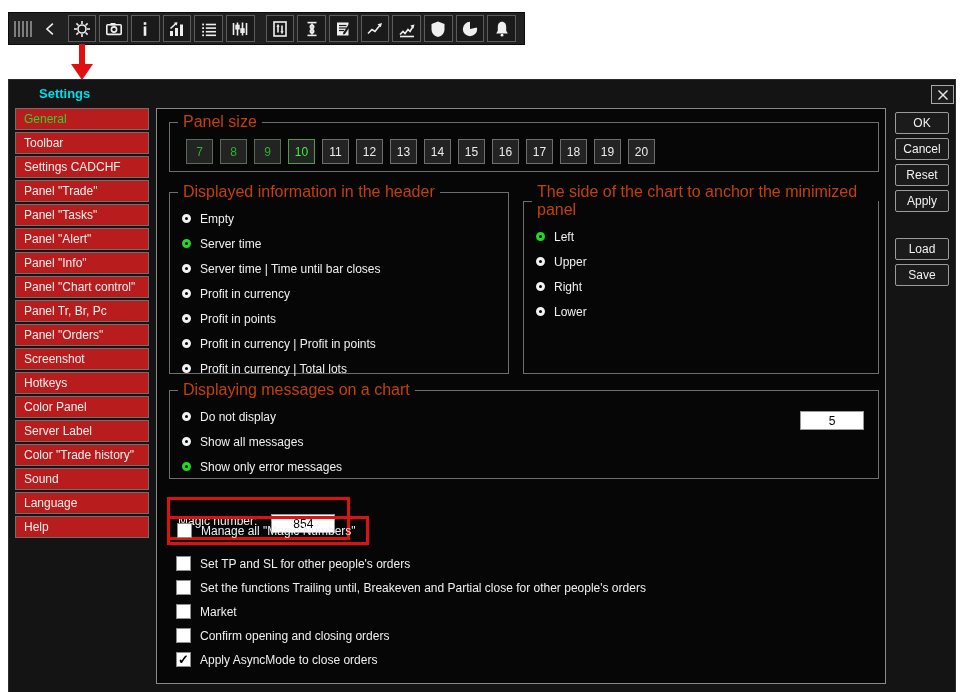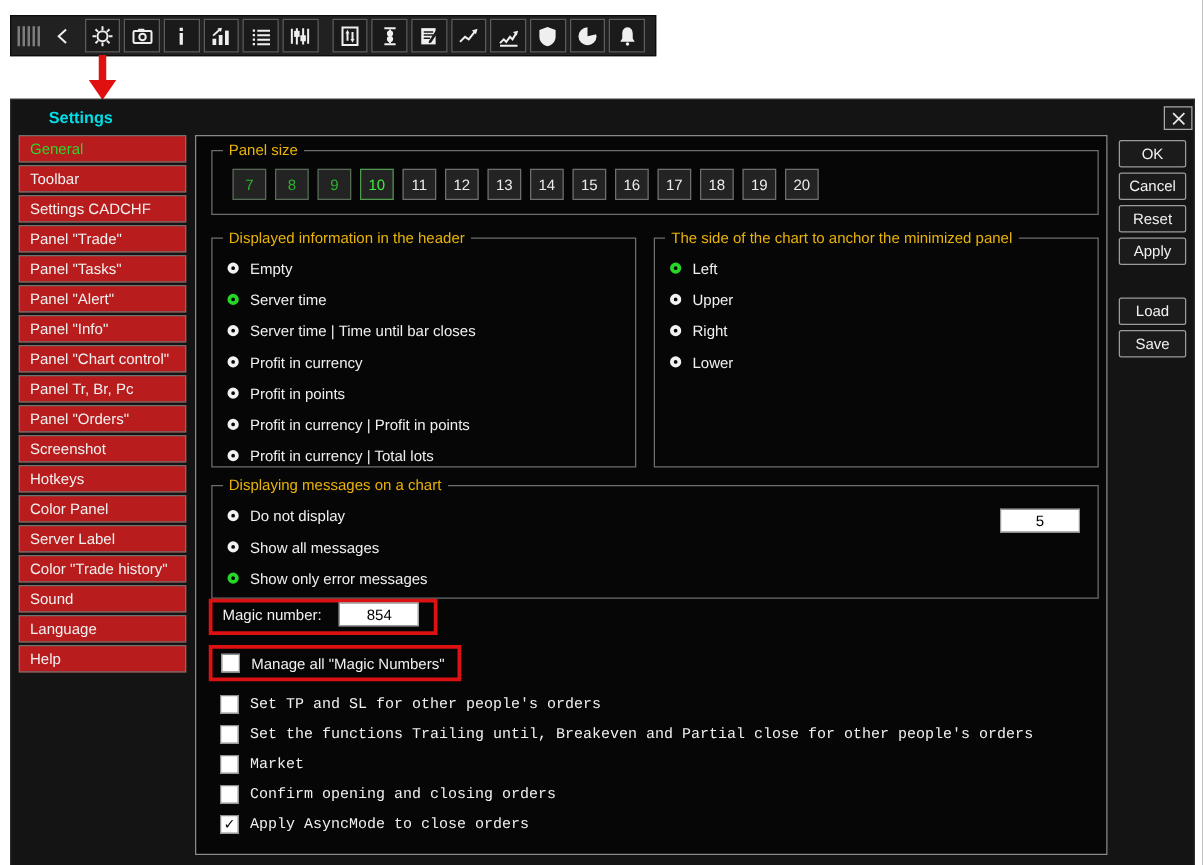--- a/index.html
+++ b/index.html
@@ -41,21 +41,21 @@
   .btncol { position:absolute; left:886px; top:32px; width:54px; }
   .abtn { width:54px; height:22px; margin-bottom:4px; background:#1b1b1b; border:1px solid #9b9b9b;
     color:#f1f1f1; font-size:12px; display:flex; align-items:center; justify-content:center;
     border-radius:2px; font-family:"Liberation Sans", sans-serif; }
   .btn-spacer { height:22px; }
 
   
   .content { position:absolute; left:147px; top:28px; width:730px; height:576px;
     background:#060606; border:1px solid #8a8a8a; }
   fieldset { position:absolute; border:1px solid #6e6e6e; }
-  legend { color:#eab308; font-size:12px; margin-left:8px; padding:0 5px; }
+  legend { color:#c2410c; font-size:16px; margin-left:8px; padding:0 5px; }
 
   .fs-size   { left:12px; top:4px;   width:710px; height:59px; }
   .fs-header { left:12px; top:74px;  width:340px; height:191px; }
   .fs-anchor { left:366px; top:74px; width:356px; height:191px; }
   .fs-msg    { left:12px; top:272px; width:710px; height:98px; }
 
   .numrow { display:flex; gap:7px; padding:8px 0 0 16px; }
   .numbtn { width:27px; height:25px; background:#232323; border:1px solid #6e6e6e;
     color:#ececec; font-size:12px; display:flex; align-items:center; justify-content:center; }
   .numbtn.gdim { color:#2db22d; border-color:#576b57; }
@@ -64,27 +64,27 @@
   .radio-row { display:flex; align-items:center; gap:9px; margin:0 0 10px 12px; height:15px; }
   .radio { width:9px; height:9px; border:3px solid #f2f2f2; border-radius:50%; background:#060606; flex:none; }
   .radio.on { border-color:#26d826; }
   .rlabel { color:#f0f0f0; font-size:12px; white-space:nowrap; }
   .rows-pad { padding-top:10px; }
 
   .delay-row { position:absolute; right:14px; top:12px; display:flex; align-items:center; gap:12px; }
   .wh-input { width:64px; height:19px; background:#ffffff; border:1px solid #9a9a9a; color:#000;
     text-align:center; font-size:12px; font-family:"Liberation Sans", sans-serif; }
 
-  .magic-row { position:absolute; left:10px; top:370px; display:inline-flex; align-items:center;
-    gap:14px; padding:0 12px 4px 8px; }
+  .magic-row { position:absolute; left:10px; top:388px; display:inline-flex; align-items:flex-start;
+    gap:14px; padding:14px 12px 4px 8px; }
   .manage-row { position:absolute; left:10px; top:407px; display:inline-flex; align-items:center;
     gap:9px; padding:4px 10px 4px 7px; }
 
   .cbstack { position:absolute; left:19px; top:447px; }
-  .cb-row { display:flex; gap:9px; margin-bottom:9px; height:15px;font-family:Liberation Mono, monospace; }
+  .cb-row { display:flex; align-items:center; gap:9px; margin-bottom:9px; height:15px; }
   .cb { width:15px; height:15px; background:#ffffff; border:1px solid #8d8d8d; flex:none;
     display:flex; align-items:center; justify-content:center; color:#000; font-size:13px; font-weight:bold; }
   .cb.checked::after { content:"\2713"; margin-top:-1px; }
   .cblabel { color:#f0f0f0; font-size:12px; white-space:nowrap; }
 </style>
 </head>
 <body>
 
 <div class="stage">
 

